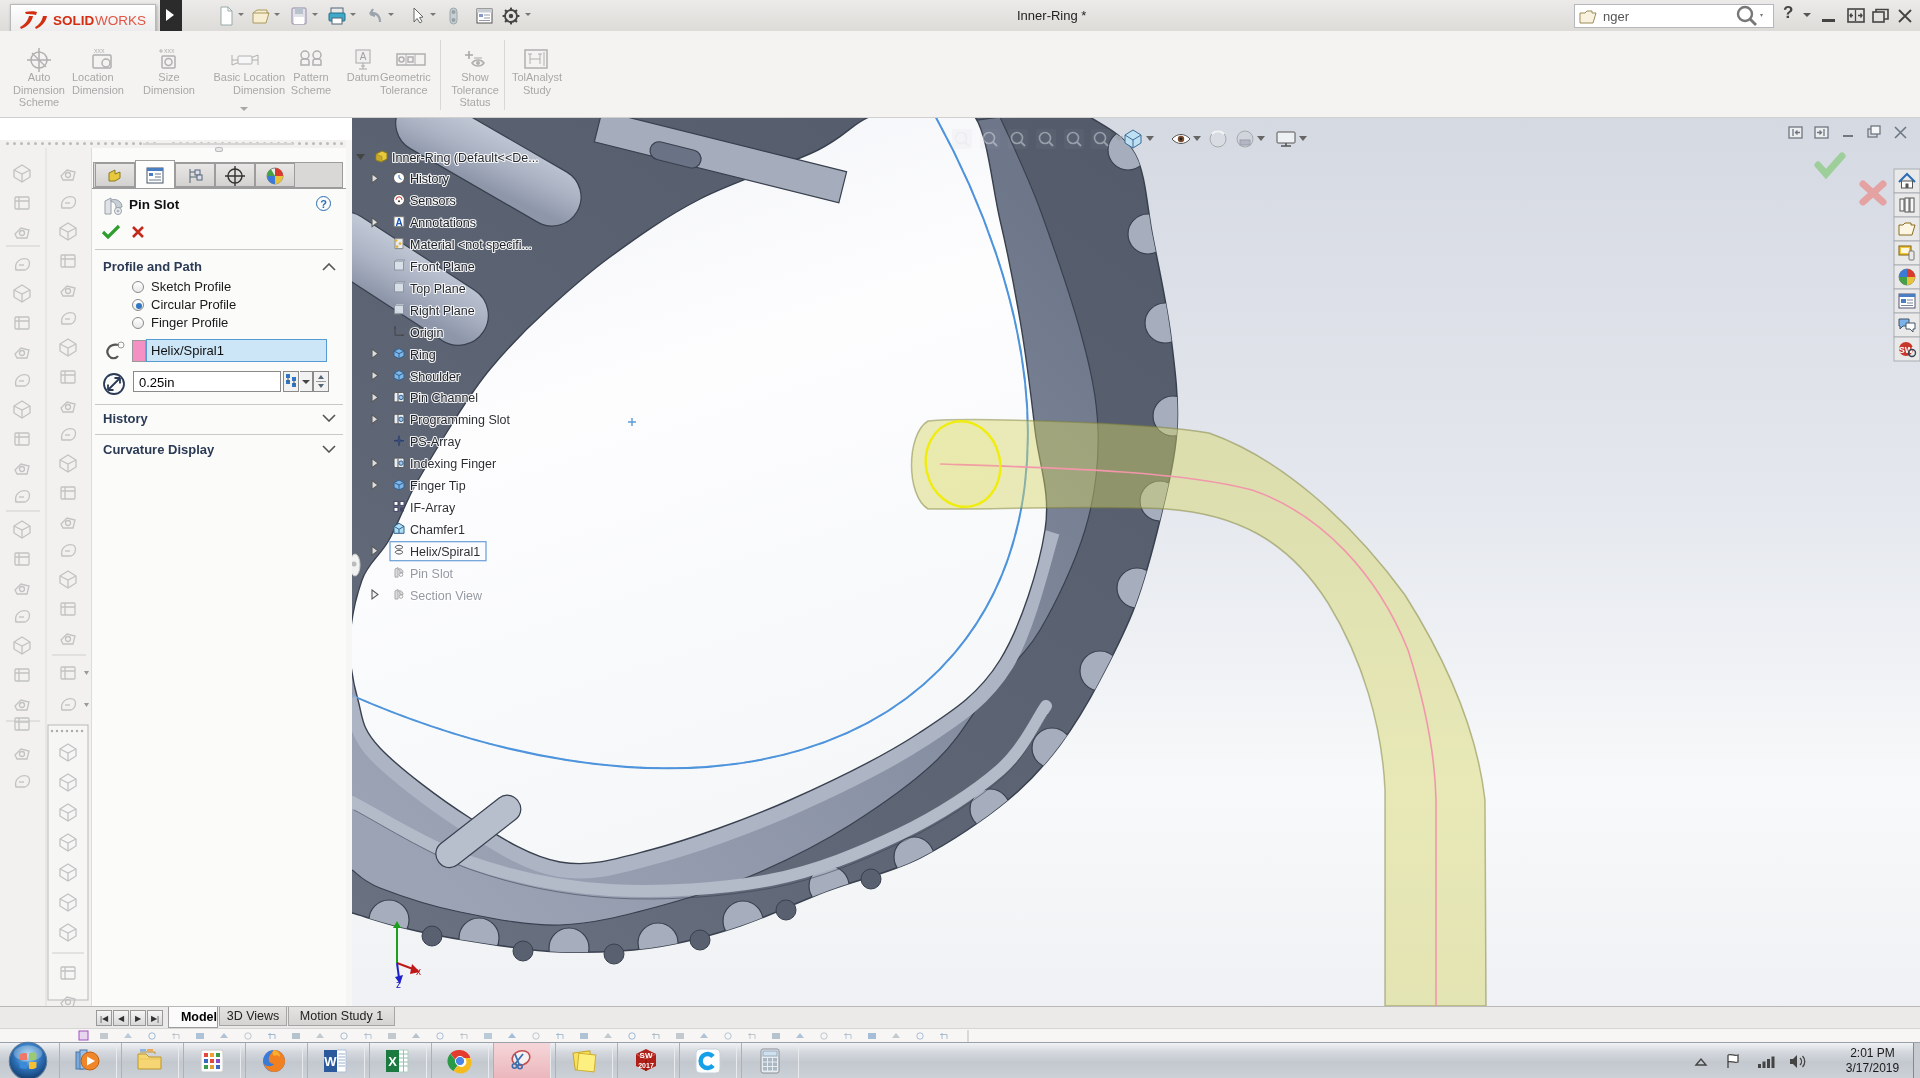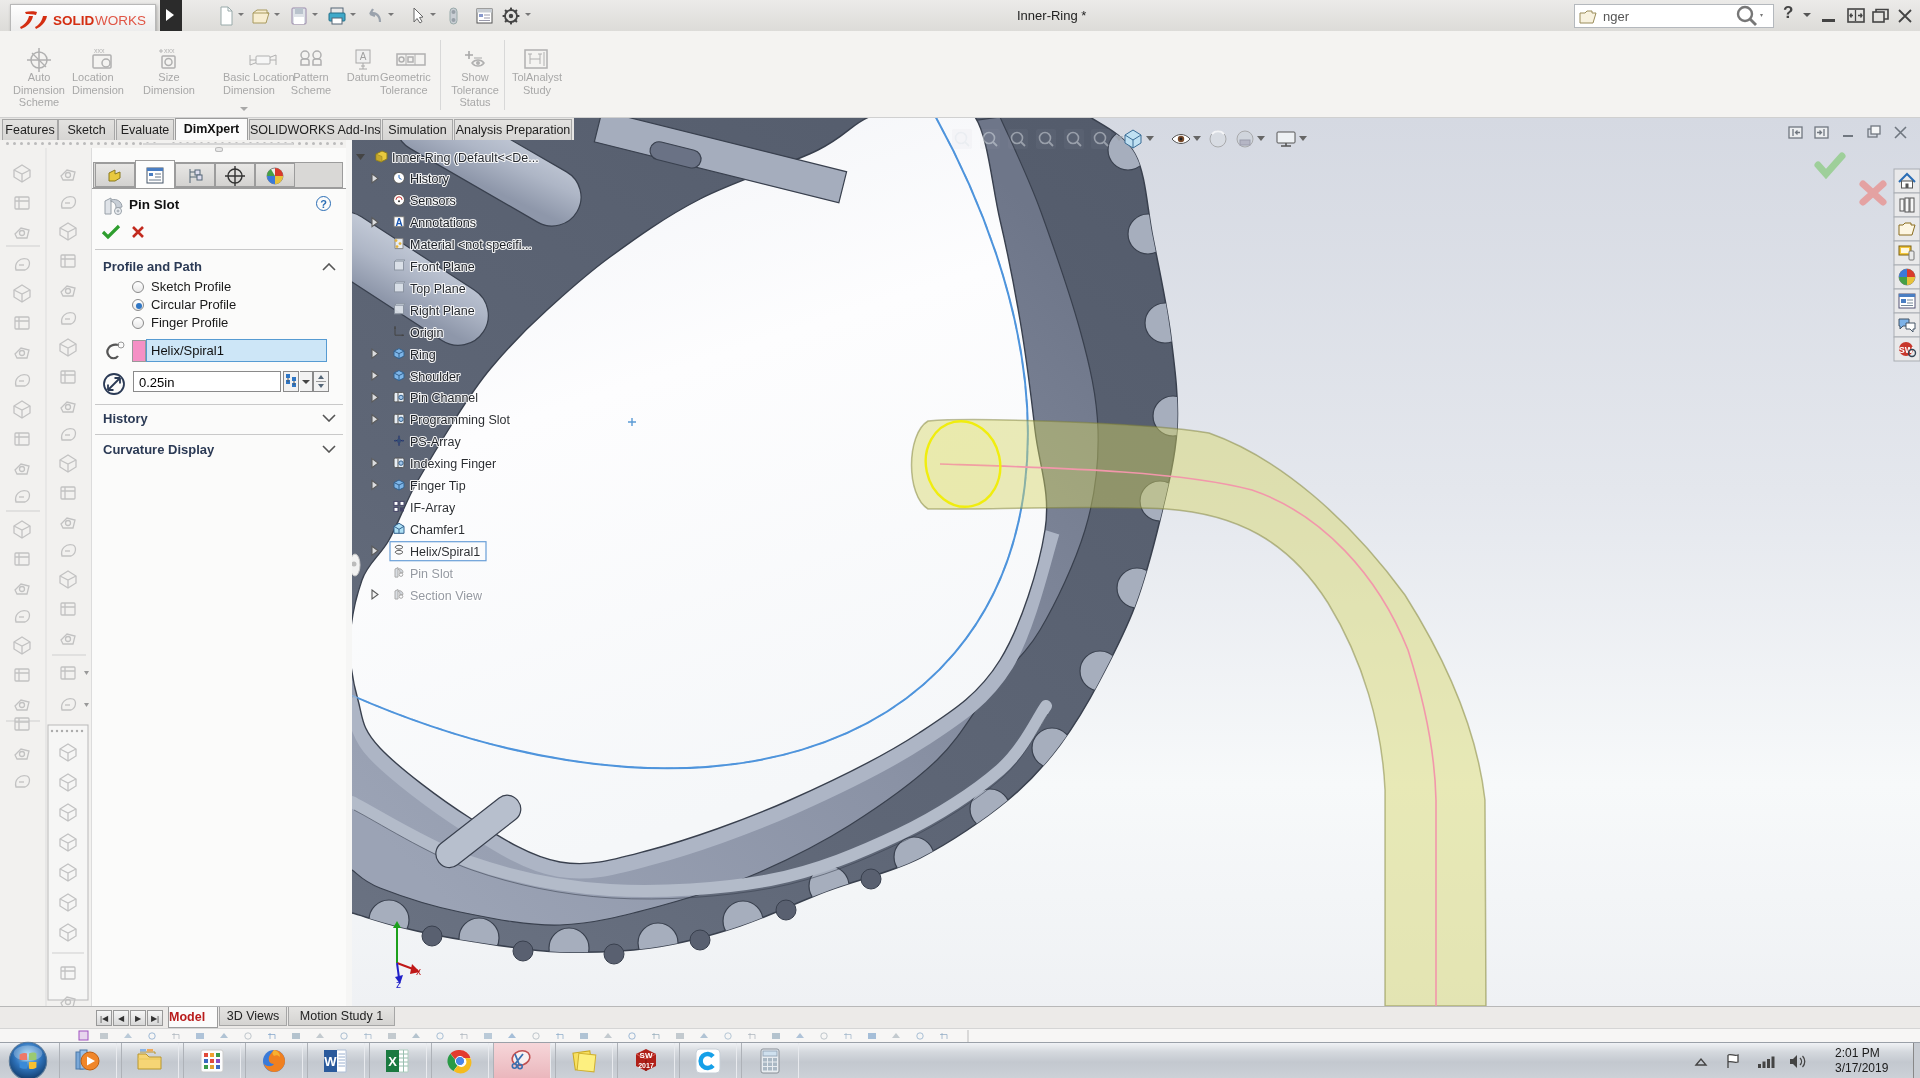--- a/index.html
+++ b/index.html
@@ -477,21 +477,21 @@
             <path d="M5,6 9,6 M7,4 7,8" stroke="#b5b5b5"></path>
             <rect x="8" y="11" width="13" height="12" rx="1" fill="none" stroke="#b0b0b0" stroke-width="1.5"></rect>
             <circle cx="14.5" cy="17" r="3.5" fill="none" stroke="#b0b0b0" stroke-width="1.5"></circle>
           </svg>
         </div>
     <div style="font-size:11px;color:#a8a8a8;line-height:12.5px">
           <div>Size</div>
           <div>Dimension</div>
         </div>
       </div>
-      <div style="position:absolute;left:223px;top:14px;width:80px;text-align:left">
+      <div style="position:absolute;left:205px;top:14px;width:80px;text-align:right">
     <div style="height:26px;display:flex;justify-content:center;align-items:flex-start">
           <svg width="34" height="30" viewBox="0 0 34 30">
             <path d="M4,10 4,20 M30,10 4,20 M30,10 30,20 M4,15 30,15" stroke="#b0b0b0" fill="none"></path>
             <rect x="10" y="11" width="14" height="8" rx="1" fill="#f6f6f6" stroke="#b0b0b0"></rect>
           </svg>
         </div>
     <div style="font-size:11px;color:#a8a8a8;line-height:12.5px">
           <div>Basic Location</div>
           <div>Dimension</div>
         </div>
@@ -560,29 +560,20 @@
             <rect x="5" y="5" width="22" height="18" fill="none" stroke="#b0b0b0" stroke-width="1.5"></rect>
             <path d="M10,9 10,19 M10,14 20,14 M20,9 20,19 M24,7 24,21" stroke="#b0b0b0"></path>
             <path d="M8,9 12,9 M18,9 22,9" stroke="#b0b0b0"></path>
           </svg>
         </div>
     <div style="font-size:11px;color:#a8a8a8;line-height:12.5px">
           <div>TolAnalyst</div>
           <div>Study</div>
         </div>
       </div>
-    </div>
-<div style="position:absolute;left:0;top:118px;width:574px;height:22px;background:#e6e5e3">
-      <div style="position:absolute;left:2px;top:1px;width:56px;height:21px;background:linear-gradient(#e3e2e0,#d6d5d3);border:1px solid #a6a6a6;border-bottom:none;text-align:center;font-size:12.5px;color:#222;line-height:20px;white-space:nowrap">Features</div>
-      <div style="position:absolute;left:58px;top:1px;width:57px;height:21px;background:linear-gradient(#e3e2e0,#d6d5d3);border:1px solid #a6a6a6;border-bottom:none;text-align:center;font-size:12.5px;color:#222;line-height:20px;white-space:nowrap">Sketch</div>
-      <div style="position:absolute;left:116px;top:1px;width:58px;height:21px;background:linear-gradient(#e3e2e0,#d6d5d3);border:1px solid #a6a6a6;border-bottom:none;text-align:center;font-size:12.5px;color:#222;line-height:20px;white-space:nowrap">Evaluate</div>
-      <div style="position:absolute;left:175px;top:0;width:73px;height:22px;background:#fbfbfb;border:1px solid #9c9c9c;border-bottom:none;text-align:center;font-size:12.5px;font-weight:bold;color:#111;line-height:21px;z-index:2;white-space:nowrap">DimXpert</div>
-      <div style="position:absolute;left:249px;top:1px;width:132px;height:21px;background:linear-gradient(#e3e2e0,#d6d5d3);border:1px solid #a6a6a6;border-bottom:none;text-align:center;font-size:12.5px;color:#222;line-height:20px;white-space:nowrap">SOLIDWORKS Add-Ins</div>
-      <div style="position:absolute;left:382px;top:1px;width:71px;height:21px;background:linear-gradient(#e3e2e0,#d6d5d3);border:1px solid #a6a6a6;border-bottom:none;text-align:center;font-size:12.5px;color:#222;line-height:20px;white-space:nowrap">Simulation</div>
-      <div style="position:absolute;left:454px;top:1px;width:118px;height:21px;background:linear-gradient(#e3e2e0,#d6d5d3);border:1px solid #a6a6a6;border-bottom:none;text-align:center;font-size:12.5px;color:#222;line-height:20px;white-space:nowrap">Analysis Preparation</div>
     </div>
 <div style="position:absolute;left:0;top:140px;width:352px;height:866px;background:#fbfbfa"></div>
 <div style="position:absolute;left:0;top:140px;width:92px;height:888px;background:#f2f1ef;border-right:1px solid #dcdcdc"><svg width="92" height="888" viewBox="0 0 92 888">
         <line x1="46" y1="0" x2="46" y2="868" stroke="#dddddd"></line>
         <g transform="translate(11,22)" fill="none" stroke="#c2c2c2" stroke-width="1.3">
           <path d="M3,8 11,3 19,8 19,15 11,20 3,15Z"></path>
           <path d="M3,8 11,12 19,8 M11,12 11,20"></path>
         </g>
         <g transform="translate(11,51)" fill="none" stroke="#c2c2c2" stroke-width="1.3">
           <rect x="4" y="6" width="14" height="12" rx="1"></rect>
@@ -958,21 +949,21 @@
     </svg>
 <div style="position:absolute;left:143px;top:143px;width:150px;height:2px;background:#d5d5d5"></div>
 <div style="position:absolute;left:215px;top:147px;width:8px;height:5px;background:#e9e9e9;border:1px solid #bbb;border-radius:40%"></div>
 <div style="position:absolute;left:346px;top:140px;width:6px;height:866px;background:#f6f6f5"></div>
 
 <div style="position:absolute;left:0;top:1006px;width:1920px;height:22px;background:#eceae8;border-top:1px solid #b8b8b8">
 <div style="position:absolute;left:96px;top:3px;width:16px;height:16px;background:linear-gradient(#f5f5f5,#d8d8d8);border:1px solid #999;font-size:8px;text-align:center;line-height:15px;color:#333">|◀</div>
       <div style="position:absolute;left:113px;top:3px;width:16px;height:16px;background:linear-gradient(#f5f5f5,#d8d8d8);border:1px solid #999;font-size:8px;text-align:center;line-height:15px;color:#333">◀</div>
       <div style="position:absolute;left:130px;top:3px;width:16px;height:16px;background:linear-gradient(#f5f5f5,#d8d8d8);border:1px solid #999;font-size:8px;text-align:center;line-height:15px;color:#333">▶</div>
       <div style="position:absolute;left:147px;top:3px;width:16px;height:16px;background:linear-gradient(#f5f5f5,#d8d8d8);border:1px solid #999;font-size:8px;text-align:center;line-height:15px;color:#333">▶|</div>
-<div style="position:absolute;left:168px;top:0px;width:50px;height:21px;background:#fbfbfb;border:1px solid #9c9c9c;border-top:none;font-size:12.5px;font-weight:bold;text-align:left;line-height:20px;color:#b91c1c">Model</div>
+<div style="position:absolute;left:168px;top:0px;width:50px;height:21px;background:#fbfbfb;border:1px solid #9c9c9c;border-top:none;font-size:12.5px;font-weight:bold;text-align:right;line-height:20px;color:#000000">Model</div>
 <div style="position:absolute;left:219px;top:0px;width:68px;height:19px;background:linear-gradient(#e5e4e2,#d4d3d1);border:1px solid #a6a6a6;border-top:none;font-size:12.5px;text-align:center;line-height:18px;color:#222">3D Views</div>
 <div style="position:absolute;left:288px;top:0px;width:107px;height:19px;background:linear-gradient(#e5e4e2,#d4d3d1);border:1px solid #a6a6a6;border-top:none;font-size:12.5px;text-align:center;line-height:18px;color:#222">Motion Study 1</div>
 </div>
 <div style="position:absolute;left:0;top:1028px;width:1920px;height:14px;background:#f7f6f5;border-top:1px solid #d5d5d5"><svg width="1000" height="14" viewBox="0 0 1000 14">
         <rect x="79" y="2" width="9" height="9" fill="#e8d5ee" stroke="#a050c0"></rect>
         <rect x="100" y="4" width="8" height="6" fill="#a8b2ba" opacity="0.65"></rect>
         <path d="M124,9 128,4 132,9Z" fill="#9ab2c8" opacity="0.65"></path>
         <circle cx="152" cy="7" r="3.2" fill="none" stroke="#7aa0c8" opacity="0.7"></circle>
         <path d="M174,10 174,4 M172,5.5 179,5.5 179,10" stroke="#a8b2ba" fill="none" opacity="0.7"></path>
         <rect x="196" y="4" width="8" height="6" fill="#88a8c8" opacity="0.65"></rect>
@@ -1132,15 +1123,15 @@
 <svg width="18" height="14" viewBox="0 0 18 14" style="position:absolute;left:1757px;top:12px">
         <rect x="1" y="9" width="3" height="4" fill="#444"></rect>
         <rect x="5.5" y="6.5" width="3" height="6.5" fill="#444"></rect>
         <rect x="10" y="4" width="3" height="9" fill="#444"></rect>
         <rect x="14.5" y="1.5" width="3" height="11.5" fill="#444"></rect>
       </svg>
 <svg width="18" height="16" viewBox="0 0 18 16" style="position:absolute;left:1789px;top:11px">
         <path d="M1,5 4,5 8,1 8,14 4,10 1,10Z" fill="#444"></path>
         <path d="M11,4 C13,6 13,9 11,11 M13.5,2 C16.5,5 16.5,10 13.5,13" fill="none" stroke="#444" stroke-width="1.3"></path>
       </svg>
-<div style="position:absolute;left:1835px;top:3px;width:75px;text-align:left;font-size:12px;color:#1a1a1a;line-height:15px">2:01 PM<br>3/17/2019</div>
+<div style="position:absolute;left:1835px;top:3px;width:75px;text-align:center;font-size:12px;color:#1a1a1a;line-height:15px">2:01 PM<br>3/17/2019</div>
 <div style="position:absolute;left:1913px;top:0;width:7px;height:36px;background:#c8ccd2;border-left:1px solid #888"></div>
 </div>
 </div>
 </body></html>

